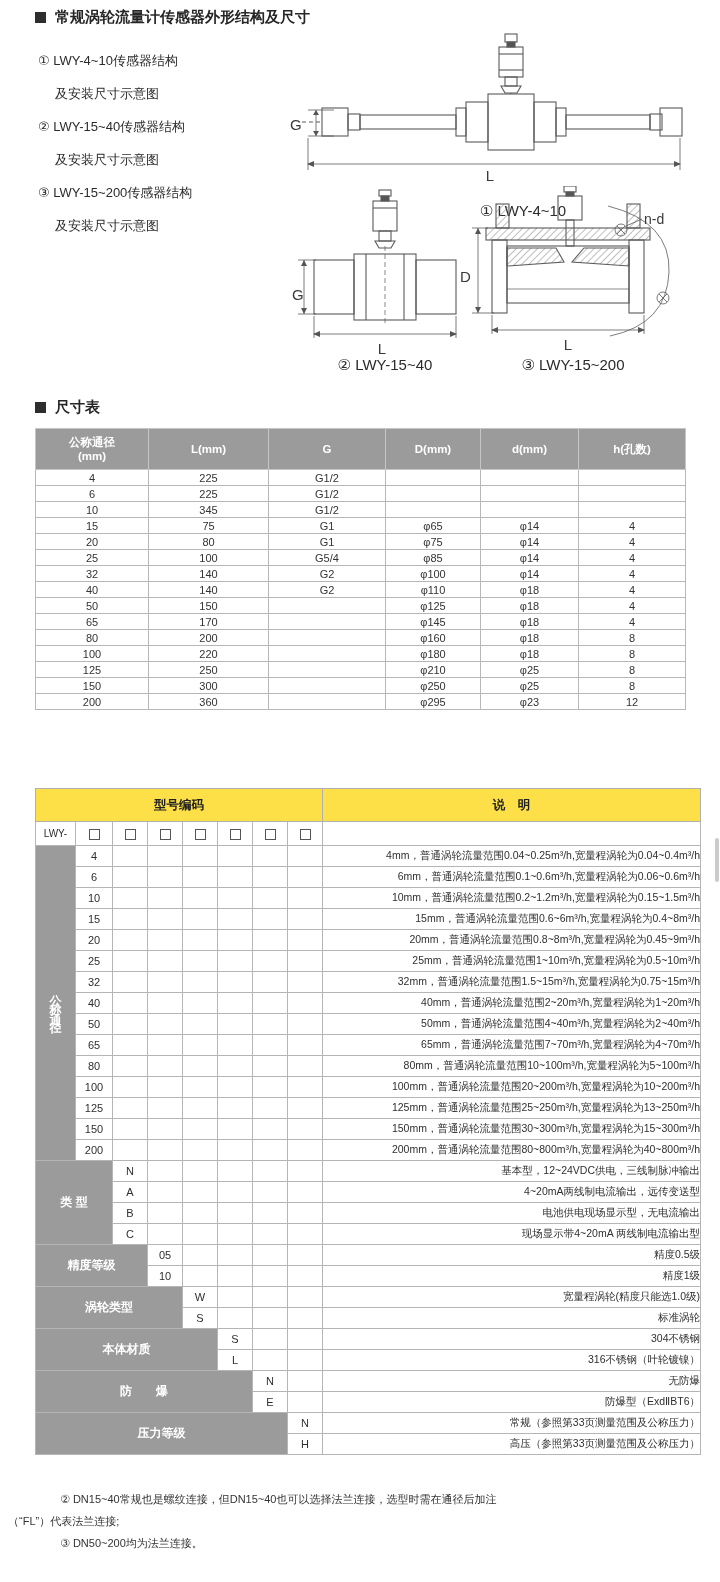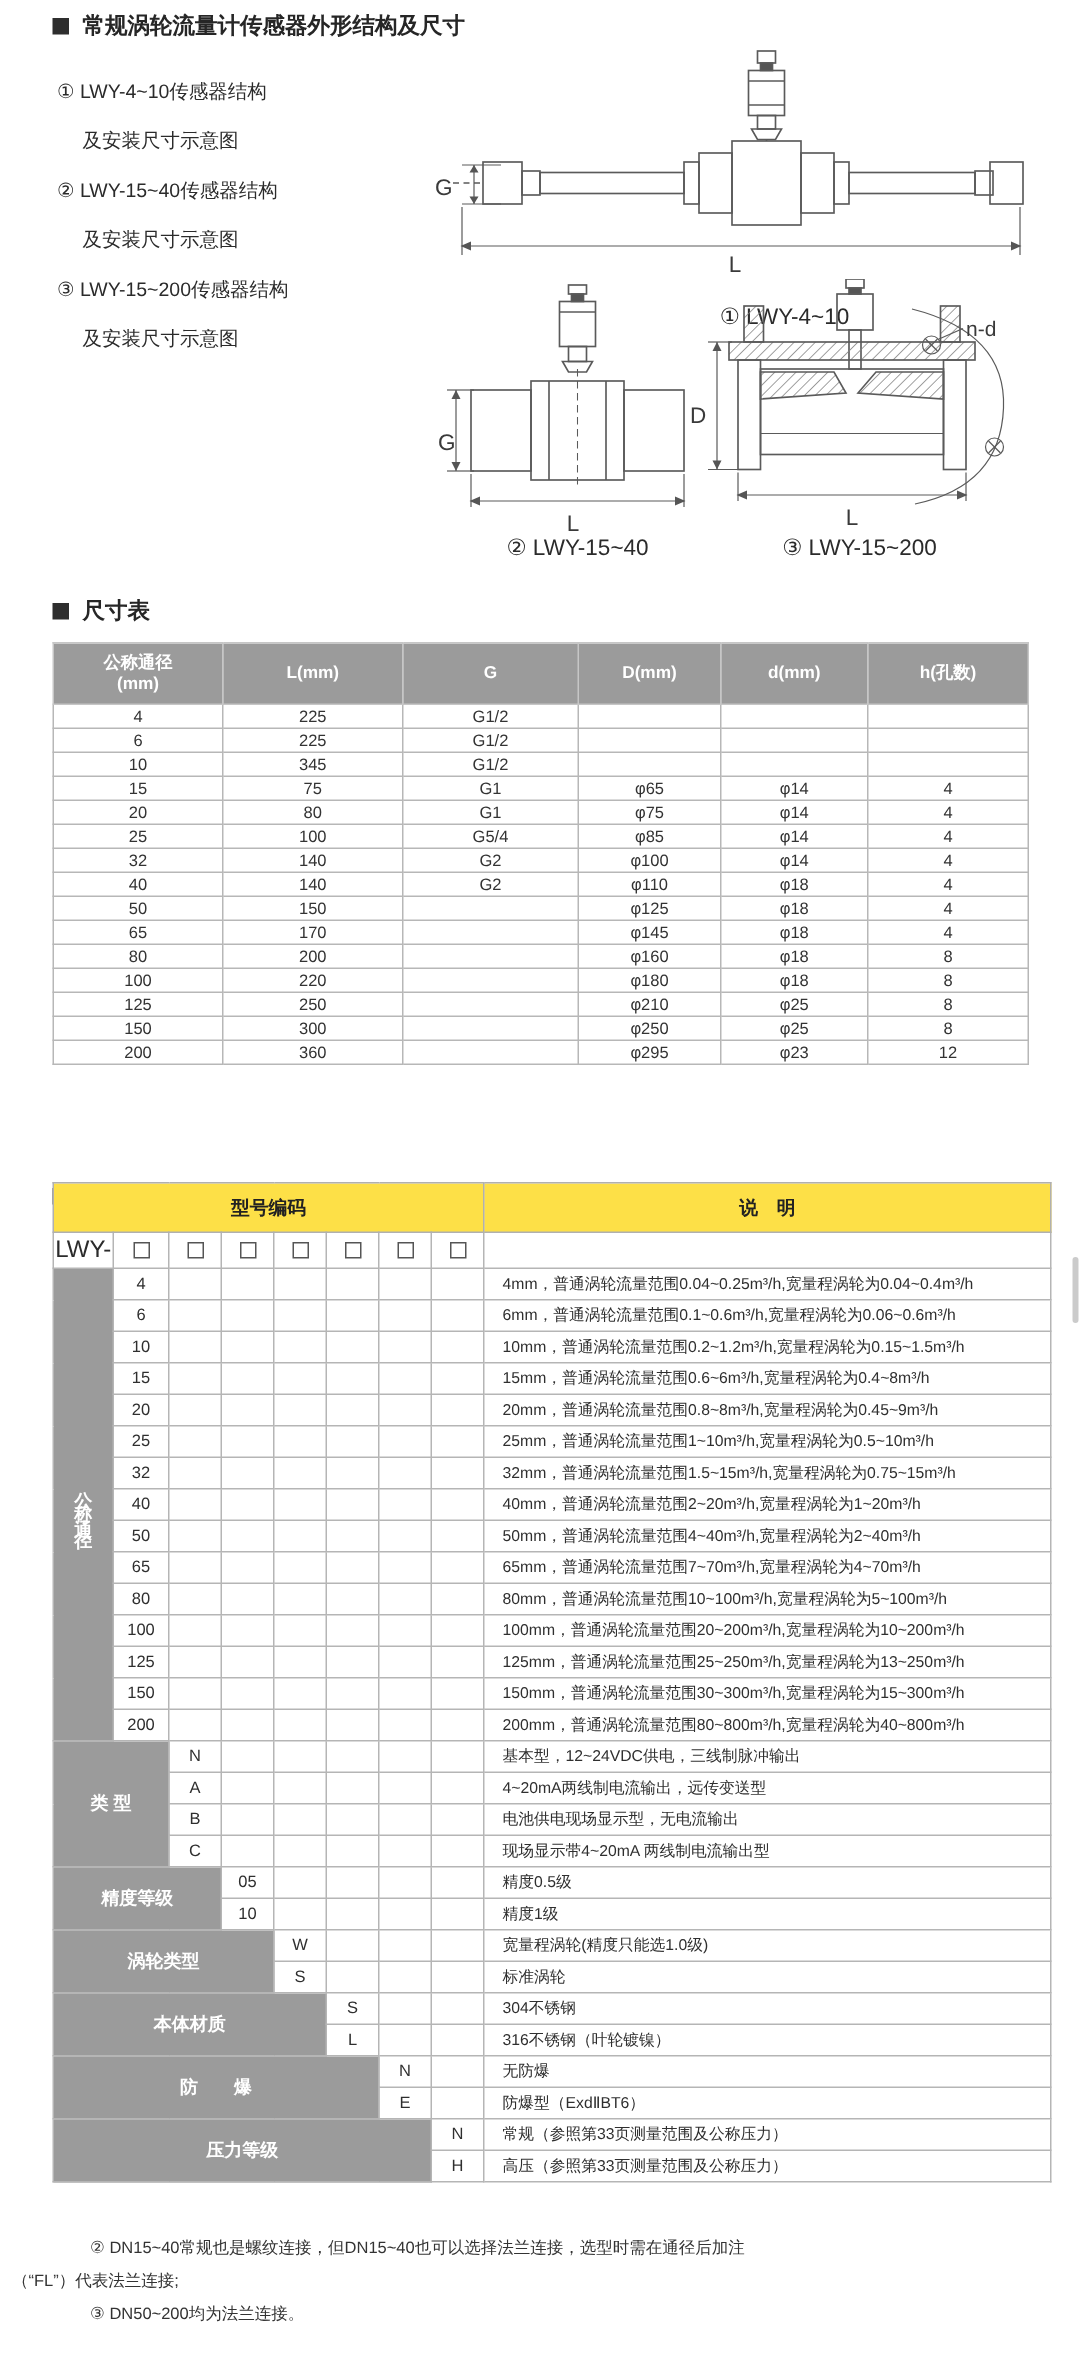--- a/index.html
+++ b/index.html
@@ -17,23 +17,23 @@
   
   table{border-collapse:collapse;table-layout:fixed;}
   .dimtbl{position:absolute;left:35px;top:428px;width:650px;border:1px solid #979797;}
   .dimtbl th{background:#9b9b9b;color:#fff;font-size:11.5px;font-weight:bold;border:1px solid #c6c6c6;height:40px;padding:0;text-align:center;line-height:14px;}
   .dimtbl td{border:1px solid #b7b7b7;font-size:11px;color:#333;text-align:center;height:15px;padding:0;}
   
   .seltbl{position:absolute;left:35px;top:788px;width:665px;border:1px solid #979797;}
   .seltbl th{border:1px solid #b0b0b0;background:#fde047;color:#222;font-size:12.5px;font-weight:bold;height:32px;padding:0;text-align:center;}
   .seltbl td{border:1px solid #b5b5b5;padding:0;height:20px;}
   .seltbl tr.lwyrow td{height:23px;}
-  .lwy{font-size:16px;color:#2b2b2b;text-align:center;}
+  .lwy{font-size:10px;color:#2b2b2b;text-align:center;}
   td.code{font-size:11px;color:#2f2f2f;text-align:center;}
-  td.desc{font-size:10.5px;color:#2f2f2f;text-align:left;padding-left:12px;}
+  td.desc{font-size:10.5px;color:#2f2f2f;text-align:right;padding-left:12px;}
   td.cat{background:#9b9b9b;color:#fff;font-size:12px;font-weight:bold;text-align:center;vertical-align:middle;}
   .v-label{writing-mode:vertical-lr;text-orientation:upright;letter-spacing:9px;margin:0 auto;line-height:14px;}
   .bx{text-align:center;vertical-align:middle;}
   .box{display:inline-block;width:9px;height:9px;border:1.2px solid #555;vertical-align:middle;}
   
   .notes{position:absolute;left:8px;top:1488px;width:700px;font-size:11px;color:#333;}
   .notes div{line-height:22px;white-space:nowrap;}
   .notes .ind{margin-left:52px;}
   
   .scroll-thumb{position:absolute;right:1px;top:838px;width:4px;height:44px;background:#cbcbcb;border-radius:2px;}

